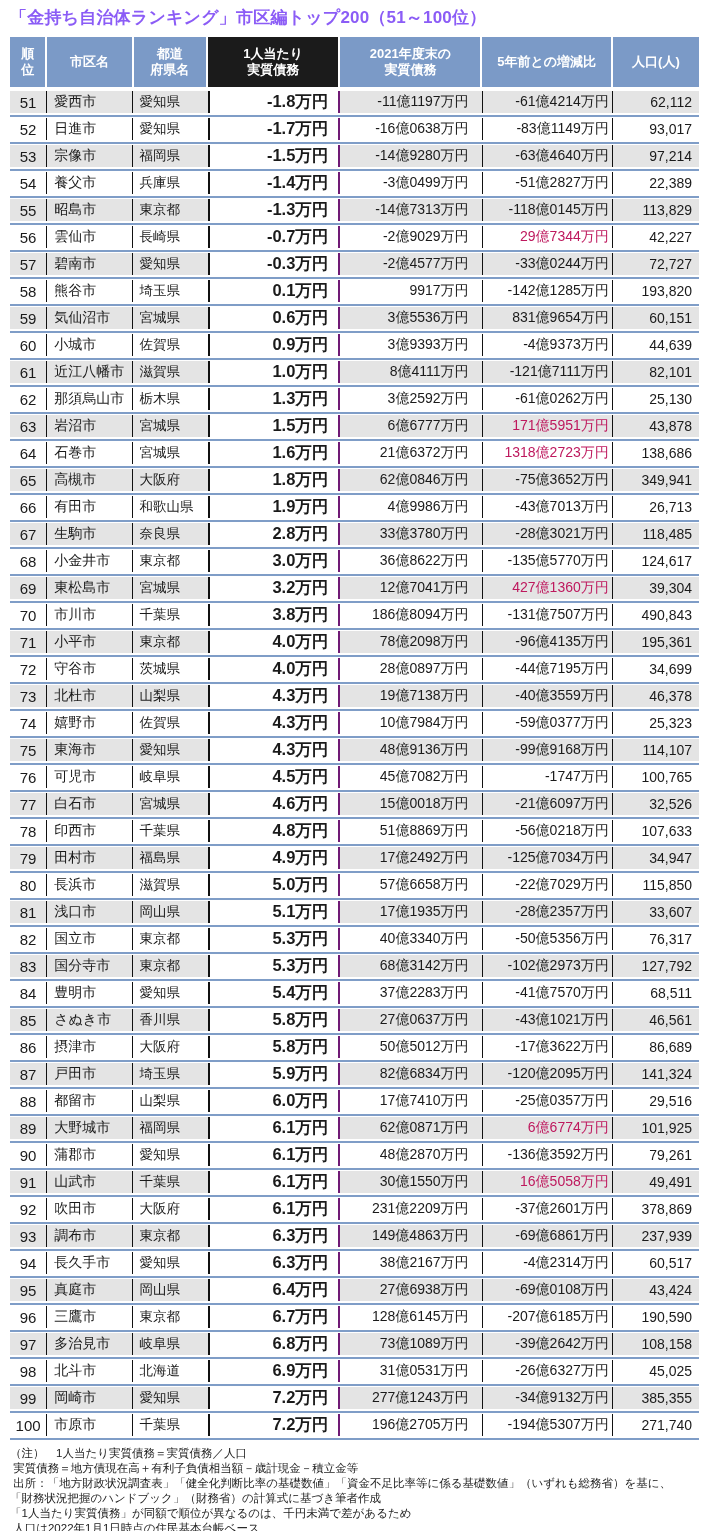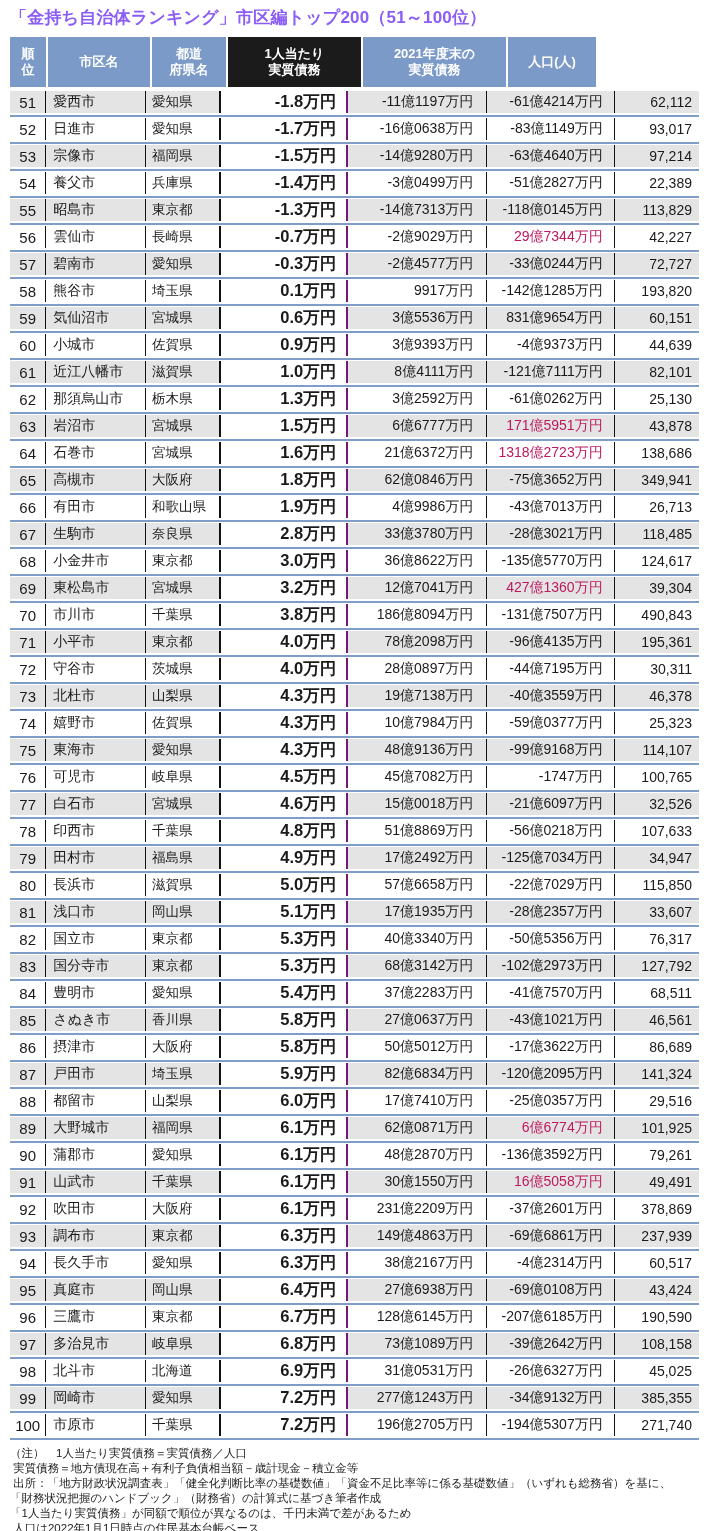--- a/index.html
+++ b/index.html
@@ -21,21 +21,21 @@
   .hcell {
     background:#7b9ac7; color:#ffffff; font-weight:bold; font-size:13px;
     line-height:1.22; white-space:pre-line; text-align:center;
     display:flex; flex-direction:column; justify-content:center; align-items:center;
     border-right:2px solid #ffffff;
   }
   .hcell:last-child { border-right:none; }
   .hcell.black { background:#1b1b1b; }
   
   .c1 { width:38px; }
-  .c2 { width:104px; }
+  .c2 { width:88px; }
   .c3 { width:76px; }
   .c4 { width:135px; }
   .c5 { width:145px; }
   .c6 { width:133px; }
   .c7 { width:88px; }
   
   .trow { display:flex; height:22px; background:#ffffff; }
   .trow.alt .cell { background:#e4e4e4; }
   .cell {
     display:flex; align-items:center; font-size:14px; background:#ffffff;
@@ -44,21 +44,21 @@
   .cell.rank { justify-content:center; font-size:15px; border-right:1.5px solid #111; }
   .cell.city { padding-left:7px; border-right:1.5px solid #111; }
   .cell.pref { padding-left:6px; font-size:13.5px; }
   .cell.percap {
     justify-content:flex-end; padding-right:10px;
     font-weight:bold; font-size:16.5px;
     border-left:2px solid #111; border-right:2px solid #701a75;
     background:#ffffff !important;
   }
   .cell.total { justify-content:flex-end; padding-right:13px; border-right:1.5px solid #111; }
-  .cell.change { justify-content:flex-end; padding-right:11px; border-right:1.5px solid #111; }
+  .cell.change { justify-content:flex-end; padding-right:3px; border-right:1.5px solid #111; }
   .cell.change.red { color:#be185d; }
   .cell.pop { justify-content:flex-end; padding-right:7px; }
   .rowsep { height:5px; position:relative; }
   .rowsep::before {
     content:""; position:absolute; left:0; right:0; top:1.5px; height:2px;
     background:#7f9dc7;
   }
   
   .notes { margin-top:5px; font-size:11.5px; line-height:1.3; color:#222;
            white-space:pre-wrap; }
@@ -74,20 +74,21 @@
     <div class="thead">
       <div class="hcell c1">順
 位</div>
       <div class="hcell c2">市区名</div>
       <div class="hcell c3">都道
 府県名</div>
       <div class="hcell c4 black">1人当たり
 実質債務</div>
       <div class="hcell c5">2021年度末の
 実質債務</div>
+      <div class="hcell c6">5年前との増減比</div>
       <div class="hcell c7">人口(人)</div>
     </div>
     <div class="tbody" id="tbody">
         <div class="trow alt">
           <div class="cell rank c1">51</div>
           <div class="cell city c2">愛西市</div>
           <div class="cell pref c3">愛知県</div>
           <div class="cell percap c4">-1.8万円</div>
           <div class="cell total c5">-11億1197万円</div>
           <div class="cell change c6">-61億4214万円</div>
@@ -294,21 +295,21 @@
           <div class="cell pop c7">195,361</div>
         </div>
         <div class="rowsep"></div>
         <div class="trow">
           <div class="cell rank c1">72</div>
           <div class="cell city c2">守谷市</div>
           <div class="cell pref c3">茨城県</div>
           <div class="cell percap c4">4.0万円</div>
           <div class="cell total c5">28億0897万円</div>
           <div class="cell change c6">-44億7195万円</div>
-          <div class="cell pop c7">30,311</div>
+          <div class="cell pop c7">34,699</div>
         </div>
         <div class="rowsep"></div>
         <div class="trow alt">
           <div class="cell rank c1">73</div>
           <div class="cell city c2">北杜市</div>
           <div class="cell pref c3">山梨県</div>
           <div class="cell percap c4">4.3万円</div>
           <div class="cell total c5">19億7138万円</div>
           <div class="cell change c6">-40億3559万円</div>
           <div class="cell pop c7">46,378</div>

